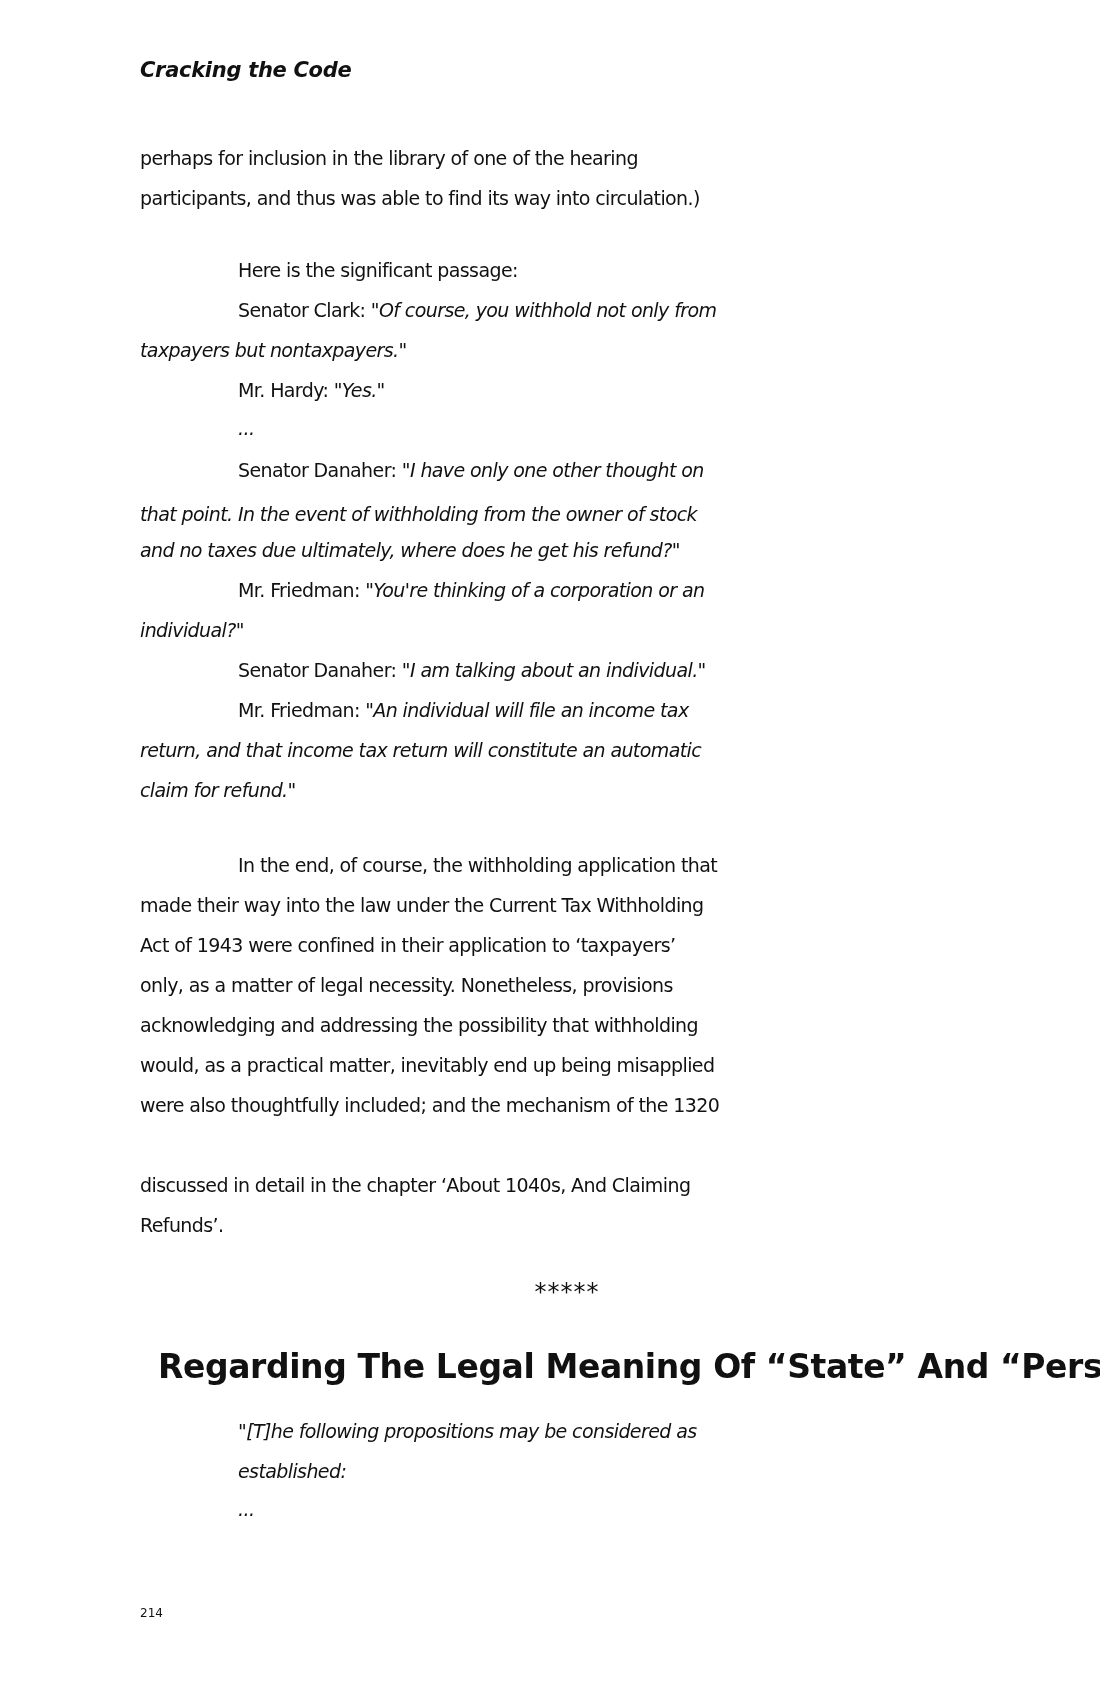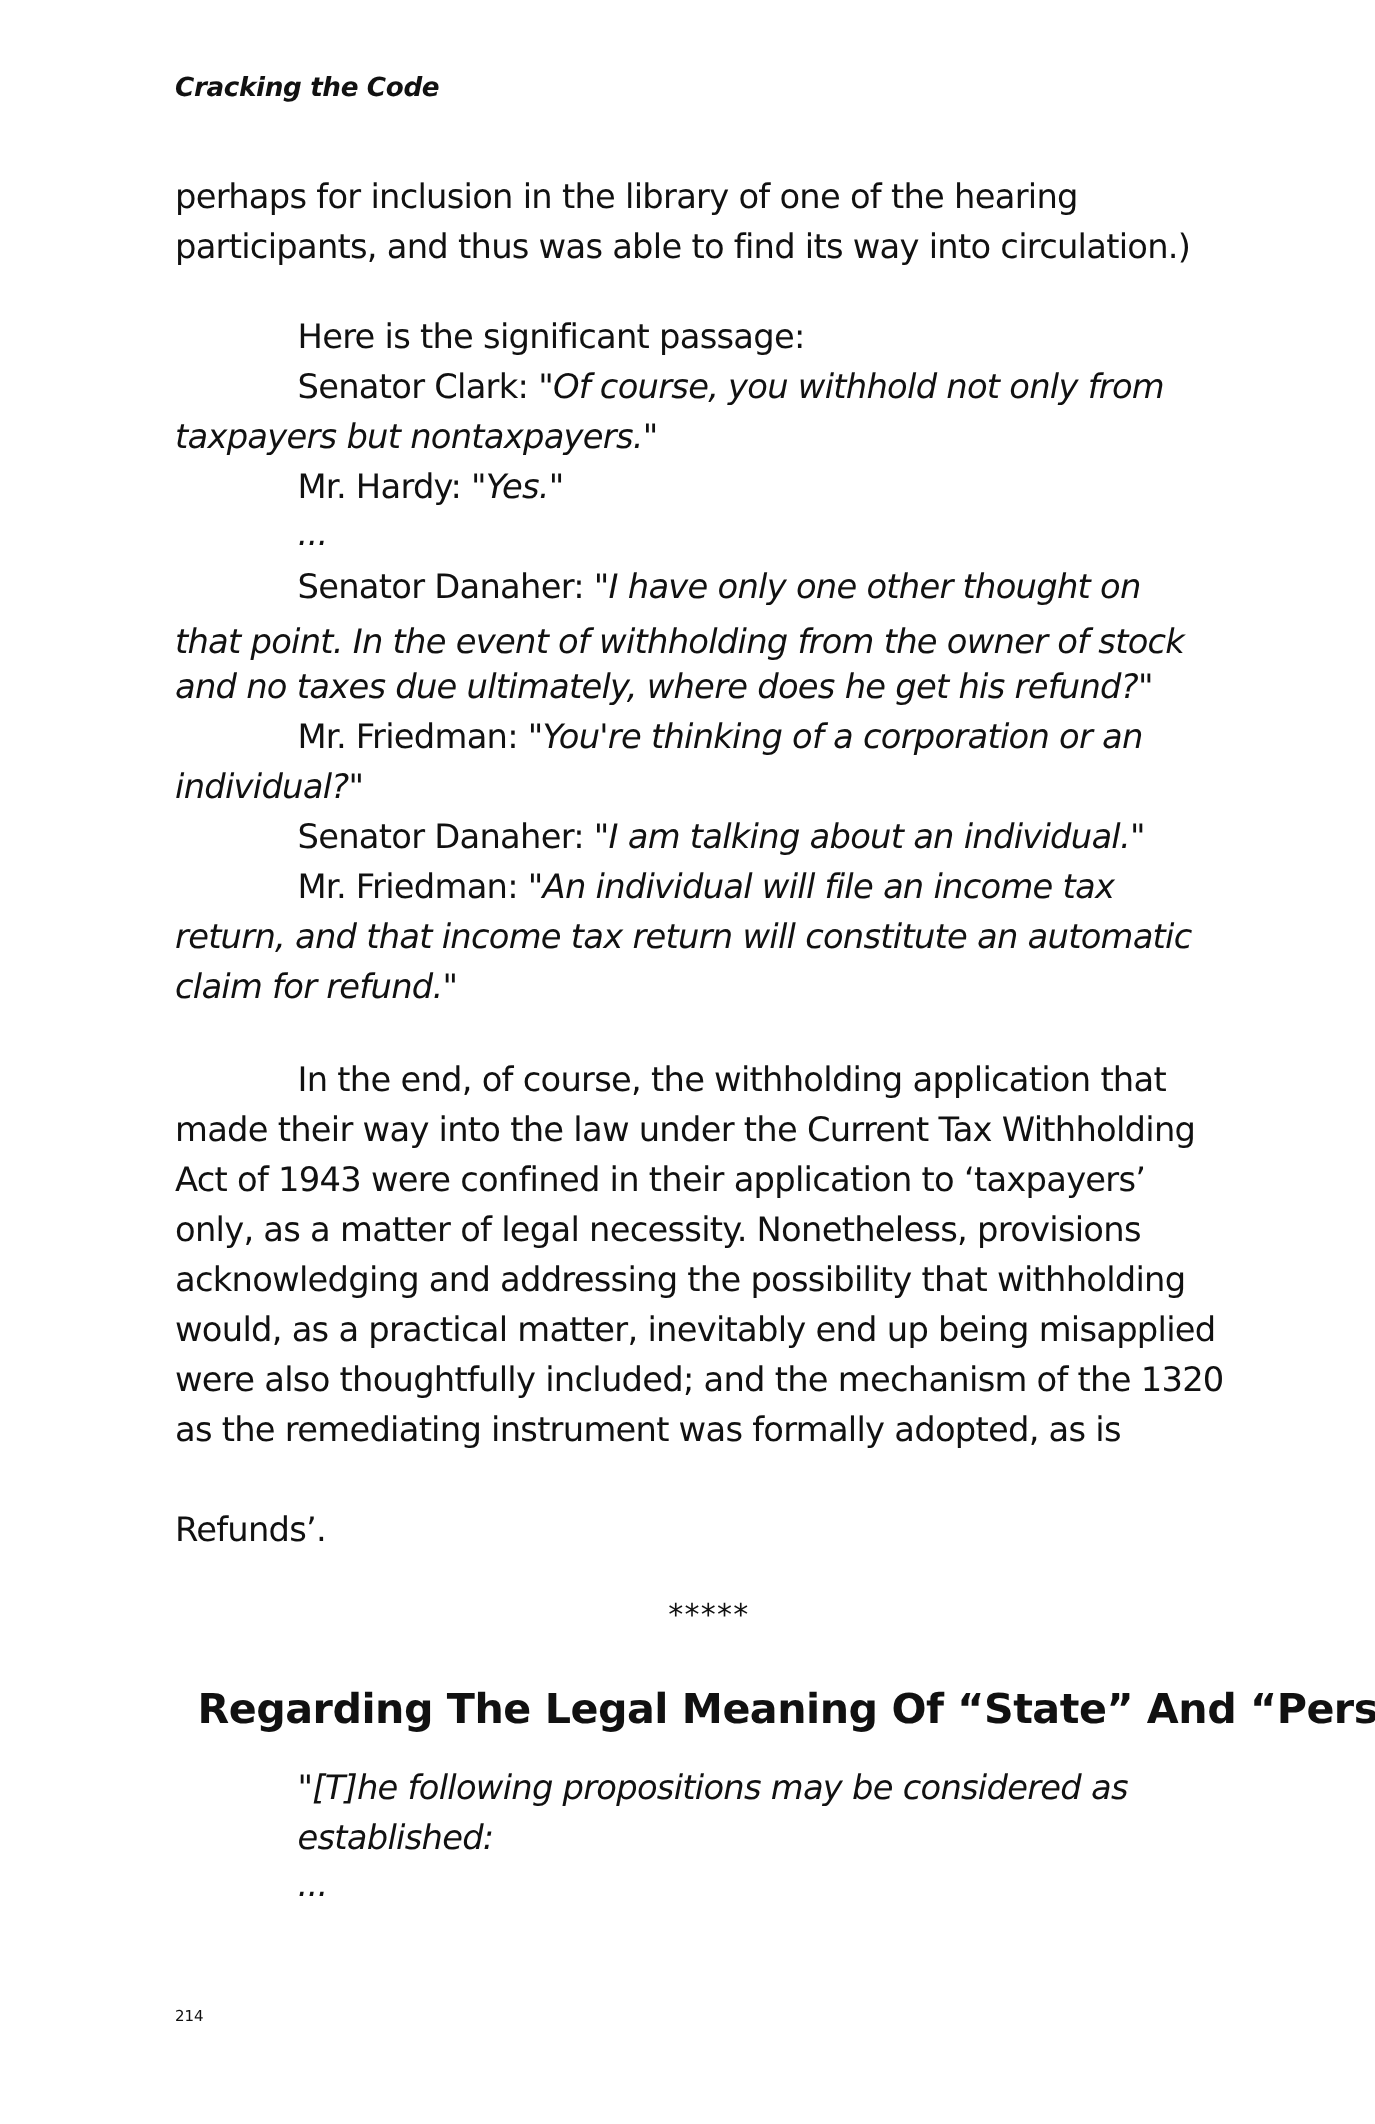--- a/index.html
+++ b/index.html
@@ -7,21 +7,21 @@
     width: 1100px; height: 1699px; position: relative; overflow: hidden;
     font-family: "DejaVu Sans", sans-serif; color: #111111;
   }
   .page { position: absolute; left: 0; top: 0; width: 1100px; height: 1699px; }
   .running-header {
     position: absolute; left: 140px; top: 58px;
     font-size: 21px; font-weight: bold; font-style: italic; letter-spacing: -0.3px;
   }
   .line {
     position: absolute; left: 140px; white-space: nowrap;
-    font-size: 27px; line-height: 30px; letter-spacing: -0.6px;
+    font-size: 19px; line-height: 30px; letter-spacing: -0.6px;
   }
   .line.indent { left: 238px; }
   .it { font-style: italic; }
   .sep {
     position: absolute; left: 0; width: 1100px; text-align: center;
     font-size: 24px; letter-spacing: 1px; top: 1278px; padding-left: 34px; box-sizing: border-box;
   }
   .heading {
     position: absolute; left: 158px; top: 1347px; white-space: nowrap;
     font-size: 33px; font-weight: bold; letter-spacing: -0.4px;
@@ -78,21 +78,21 @@
   <div class="line it" style="top:735px">return, and that income tax return will constitute an automatic</div>
   <div class="line it" style="top:775px">claim for refund."</div>
 
   <div class="line indent" style="top:850px">In the end, of course, the withholding application that</div>
   <div class="line" style="top:890px">made their way into the law under the Current Tax Withholding</div>
   <div class="line" style="top:930px">Act of 1943 were confined in their application to ‘taxpayers’</div>
   <div class="line" style="top:970px">only, as a matter of legal necessity.  Nonetheless, provisions</div>
   <div class="line" style="top:1010px">acknowledging and addressing the possibility that withholding</div>
   <div class="line" style="top:1050px">would, as a practical matter, inevitably end up being misapplied</div>
   <div class="line" style="top:1090px">were also thoughtfully included; and the mechanism of the 1320</div>
-  <div class="line" style="top:1130px">as the remediating instrument was formally adopted, as is</div>
+  <div class="line" style="top:1170px">discussed in detail in the chapter ‘About 1040s, And Claiming</div>
   <div class="line" style="top:1210px">Refunds’.</div>
 
   <div class="sep">*****</div>
 
   <div class="heading">Regarding The Legal Meaning Of “State” And “Person”</div>
 
   <div class="line indent it" style="top:1416px">"[T]he following propositions may be considered as</div>
   <div class="line indent it" style="top:1456px">established:</div>
   <div class="line indent it" style="top:1494px">...</div>
 

